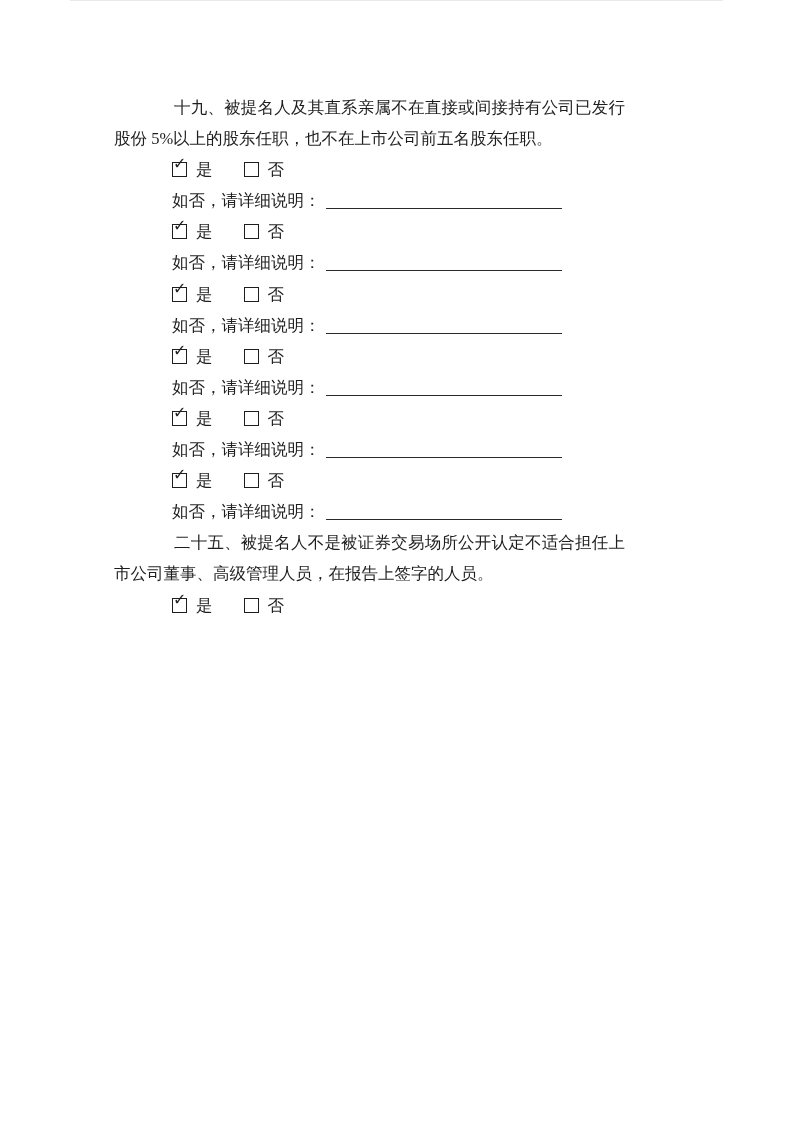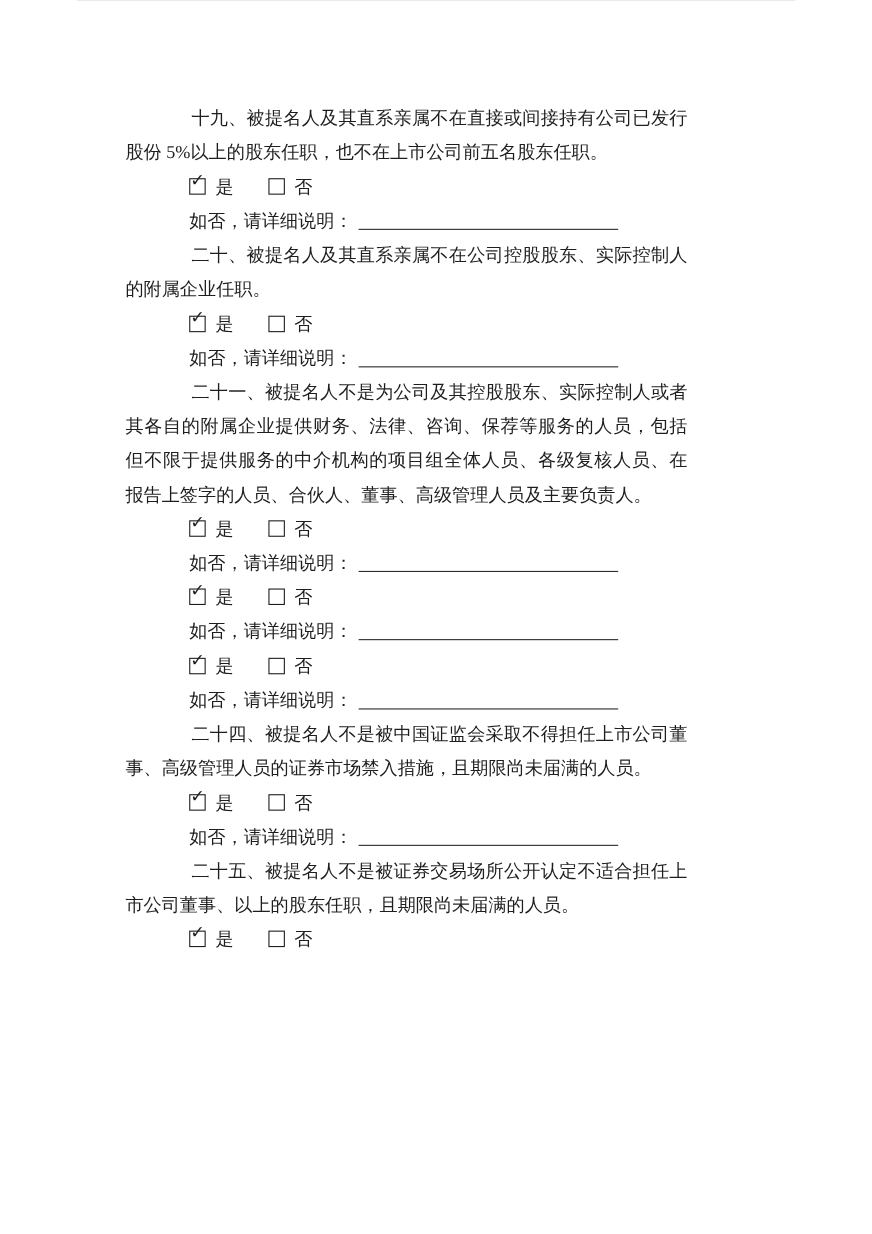--- a/index.html
+++ b/index.html
@@ -74,31 +74,20 @@
     <p class="stmt">十九、被提名人及其直系亲属不在直接或间接持有公司已发行股份 5%以上的股东任职，也不在上市公司前五名股东任职。</p>
     <div class="cbrow">
       <span class="cb"><span class="tick">✓</span></span><span class="cblabel">是</span><span class="cb second"></span><span class="cblabel">否</span>
     </div>
     <div class="exrow">
       <span>如否，请详细说明：</span><span class="exline"></span>
     </div>
   </section>
 
   <section>
-    <p class="stmt">二十、被提名人及其直系亲属不在公司控股股东、实际控制人的附属企业任职。</p>
-    <div class="cbrow">
-      <span class="cb"><span class="tick">✓</span></span><span class="cblabel">是</span><span class="cb second"></span><span class="cblabel">否</span>
-    </div>
-    <div class="exrow">
-      <span>如否，请详细说明：</span><span class="exline"></span>
-    </div>
-  </section>
-
-  <section>
-    <p class="stmt">二十一、被提名人不是为公司及其控股股东、实际控制人或者其各自的附属企业提供财务、法律、咨询、保荐等服务的人员，包括但不限于提供服务的中介机构的项目组全体人员、各级复核人员、在报告上签字的人员、合伙人、董事、高级管理人员及主要负责人。</p>
     <div class="cbrow">
       <span class="cb"><span class="tick">✓</span></span><span class="cblabel">是</span><span class="cb second"></span><span class="cblabel">否</span>
     </div>
     <div class="exrow">
       <span>如否，请详细说明：</span><span class="exline"></span>
     </div>
   </section>
 
   <section>
     <div class="cbrow">
@@ -112,29 +101,37 @@
   <section>
     <div class="cbrow">
       <span class="cb"><span class="tick">✓</span></span><span class="cblabel">是</span><span class="cb second"></span><span class="cblabel">否</span>
     </div>
     <div class="exrow">
       <span>如否，请详细说明：</span><span class="exline"></span>
     </div>
   </section>
 
   <section>
-    <p class="stmt">二十四、被提名人不是被中国证监会采取不得担任上市公司董事、高级管理人员的证券市场禁入措施，且期限尚未届满的人员。</p>
     <div class="cbrow">
       <span class="cb"><span class="tick">✓</span></span><span class="cblabel">是</span><span class="cb second"></span><span class="cblabel">否</span>
     </div>
     <div class="exrow">
       <span>如否，请详细说明：</span><span class="exline"></span>
     </div>
   </section>
 
   <section>
-    <p class="stmt">二十五、被提名人不是被证券交易场所公开认定不适合担任上市公司董事、以上的股东任职，且期限尚未届满的人员。</p>
+    <div class="cbrow">
+      <span class="cb"><span class="tick">✓</span></span><span class="cblabel">是</span><span class="cb second"></span><span class="cblabel">否</span>
+    </div>
+    <div class="exrow">
+      <span>如否，请详细说明：</span><span class="exline"></span>
+    </div>
+  </section>
+
+  <section>
+    <p class="stmt">二十五、被提名人不是被证券交易场所公开认定不适合担任上市公司董事、高级管理人员，在报告上签字的人员。</p>
     <div class="cbrow">
       <span class="cb"><span class="tick">✓</span></span><span class="cblabel">是</span><span class="cb second"></span><span class="cblabel">否</span>
     </div>
   </section>
 
 </main>
 
 </body></html>

